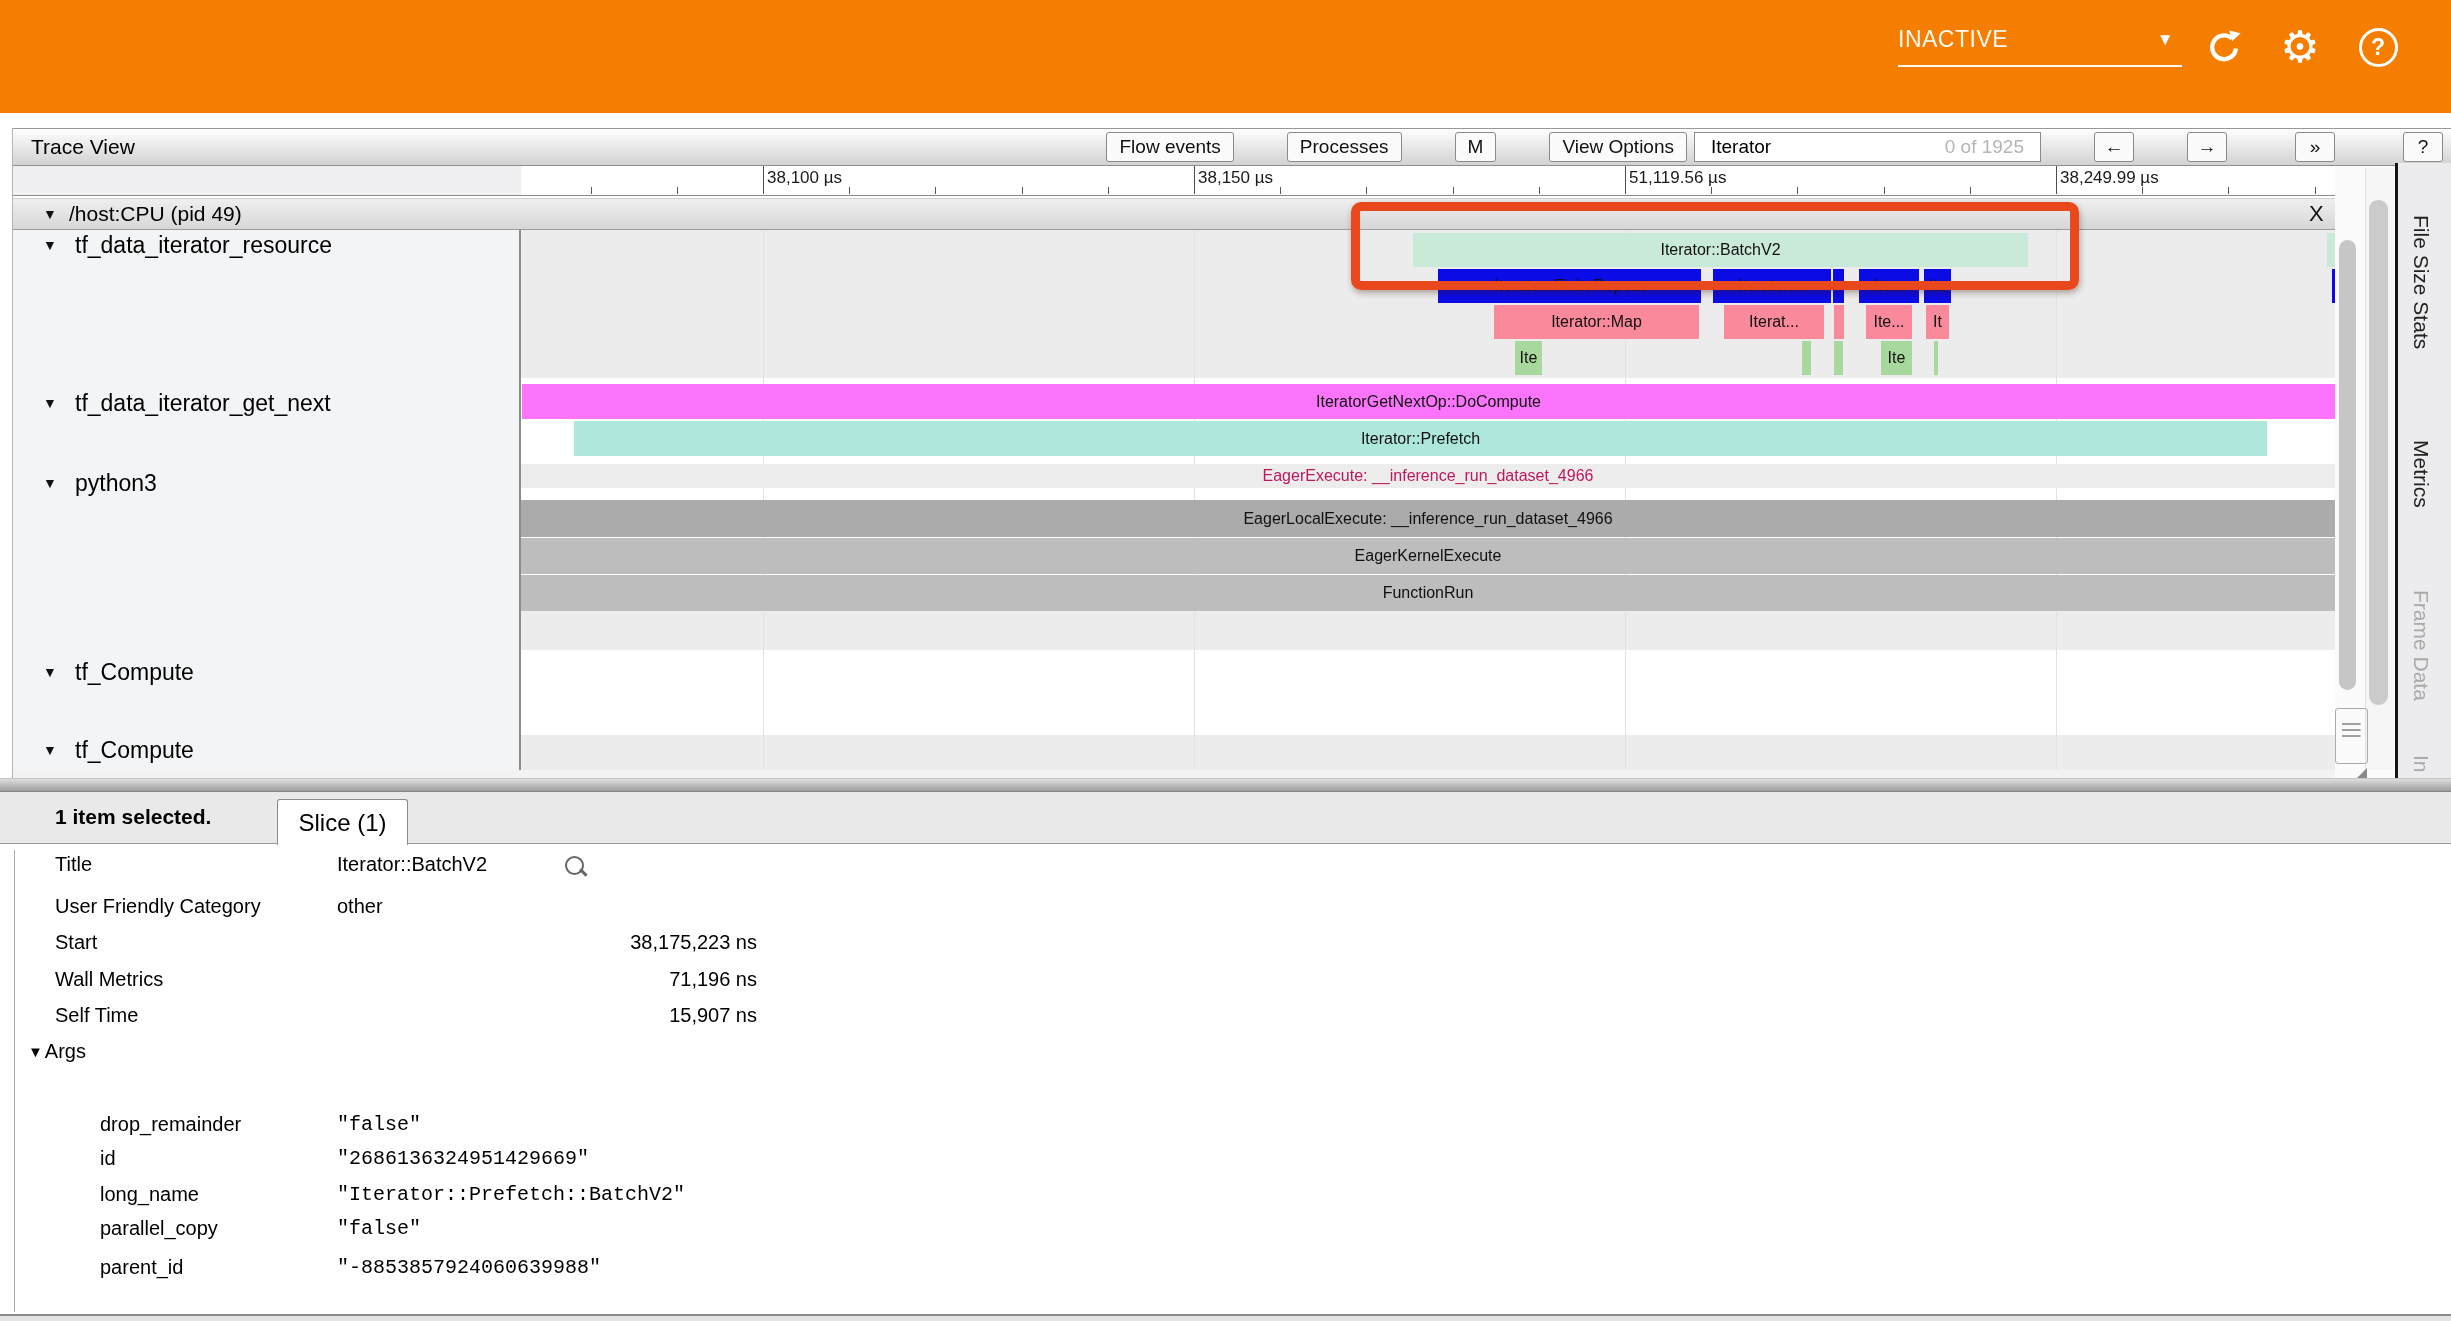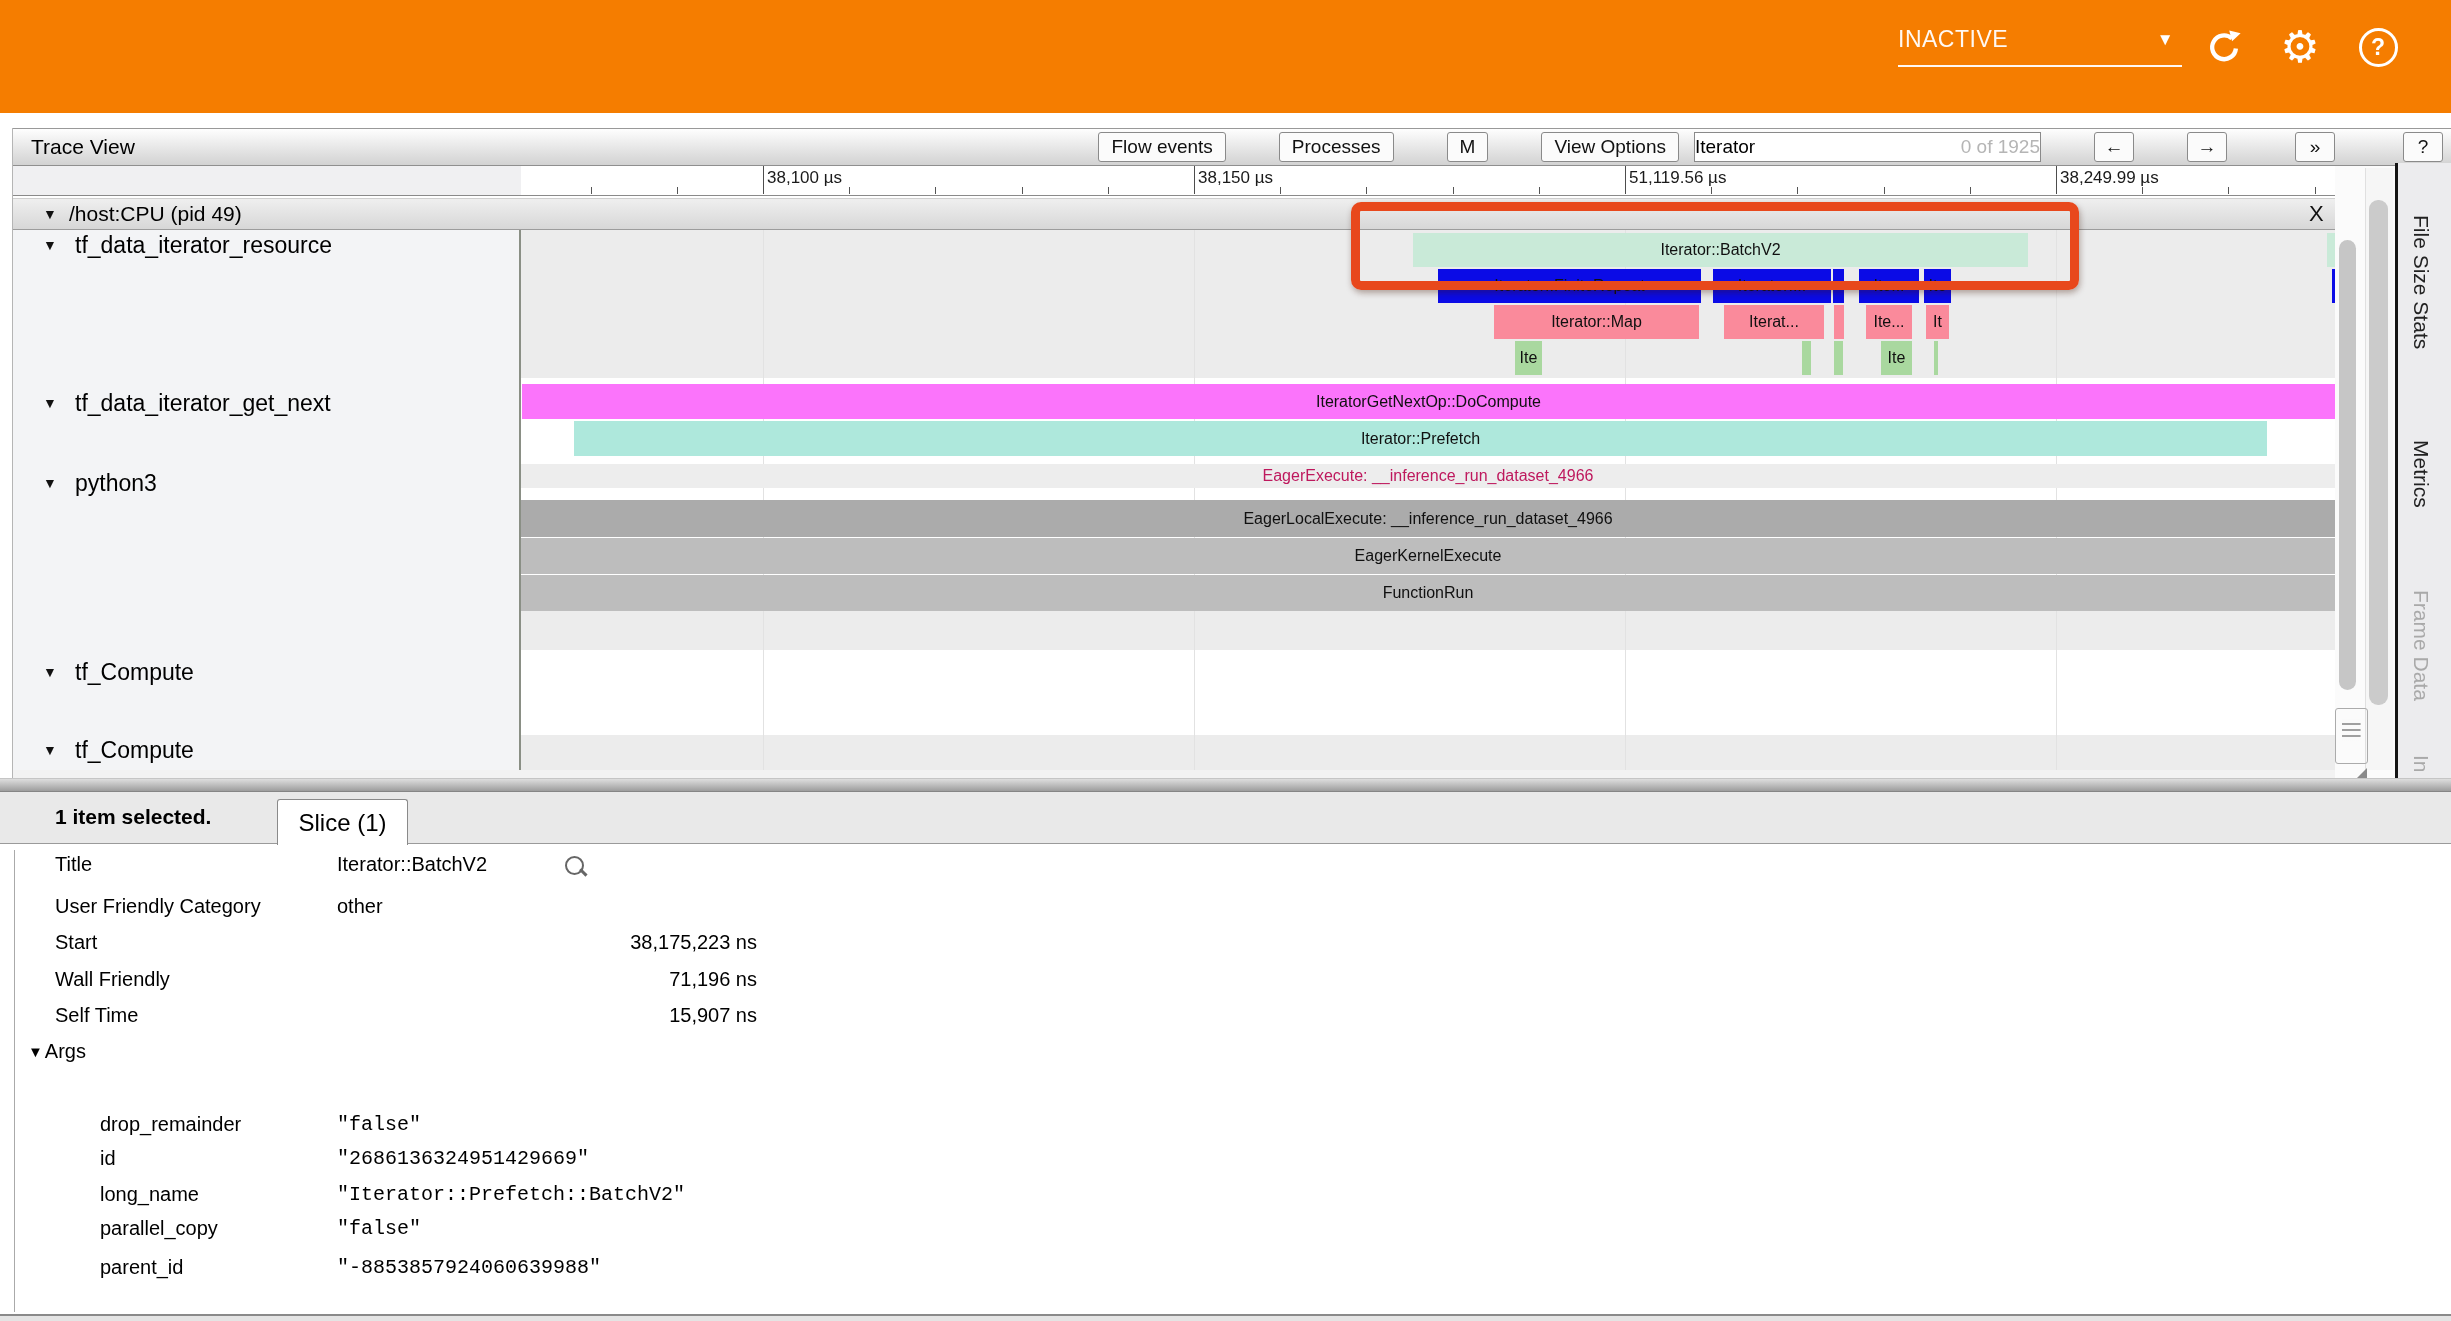--- a/index.html
+++ b/index.html
@@ -19,21 +19,21 @@
 
   
   .tv{position:absolute;left:12px;top:128px;width:2439px;height:662px;background:#fff;border-left:1px solid #b5b5b5;}
   .tv-toolbar{position:absolute;left:0;top:0;width:2439px;height:38px;background:linear-gradient(#fefefe,#d2d2d2);
     border-top:1px solid #999;border-bottom:1px solid #8f8f8f;display:flex;align-items:center;box-sizing:border-box;}
   .tv-title{font-size:21px;color:#000;margin-left:18px;}
   .tv-buttons{margin-left:auto;display:flex;align-items:center;gap:7px;margin-right:9px;}
   .tv-btn{height:30px;border:1px solid #8a8a8a;background:#fbfbfb;border-radius:3px;font-size:19px;color:#111;
     display:flex;align-items:center;justify-content:center;padding:0 12px;box-sizing:border-box;cursor:pointer;white-space:nowrap;margin-left:46px;}
   .tv-search{width:347px;height:30px;border:1px solid #8a8a8a;background:#fff;display:flex;align-items:center;
-    padding:0 0;font-size:19px;box-sizing:border-box;margin-left:8px;}
+    padding:0 16px;font-size:19px;box-sizing:border-box;}
   .tv-search .count{margin-left:auto;color:#b5b5b5;}
   .nav-sep{width:8px;}
 
   
   .ruler{position:absolute;left:0;top:38px;width:2439px;height:30px;background:#fff;border-bottom:1px solid #8a8a8a;box-sizing:border-box;}
   .ruler-left{position:absolute;left:0;top:0;width:508px;height:29px;background:#f0f0f2;}
   .tick-major{position:absolute;top:0;width:1px;height:28px;background:#4d4d4d;}
   .tick-minor{position:absolute;top:21px;width:1px;height:7px;background:#555;}
   .tick-label{position:absolute;top:2px;font-size:17px;color:#1a1a1a;white-space:nowrap;}
 
@@ -264,21 +264,21 @@
       </div>
       <div class="detail-row" style="top: 103px;">
         <div class="detail-label">User Friendly Category</div>
         <div class="detail-value">other</div>
       </div>
       <div class="detail-row" style="top: 139px;">
         <div class="detail-label">Start</div>
         <div class="detail-value right">38,175,223 ns</div>
       </div>
       <div class="detail-row" style="top: 176px;">
-        <div class="detail-label">Wall Friendly</div>
+        <div class="detail-label">Wall Metrics</div>
         <div class="detail-value right">71,196 ns</div>
       </div>
       <div class="detail-row" style="top: 212px;">
         <div class="detail-label">Self Time</div>
         <div class="detail-value right">15,907 ns</div>
       </div>
       <div class="detail-row" style="top: 248px;">
         <div class="args-toggle">
           <span class="args-caret">▼</span>
           <span class="args-text">Args</span>

